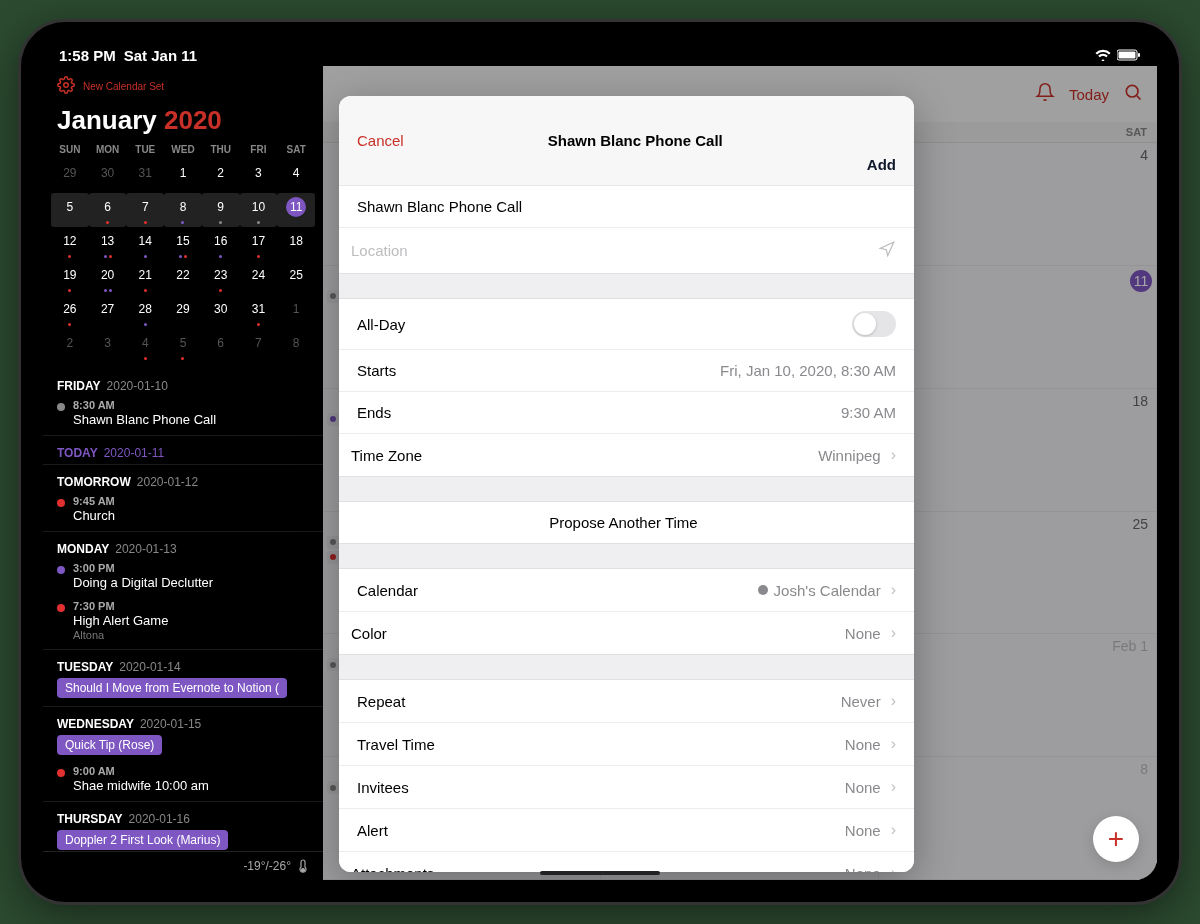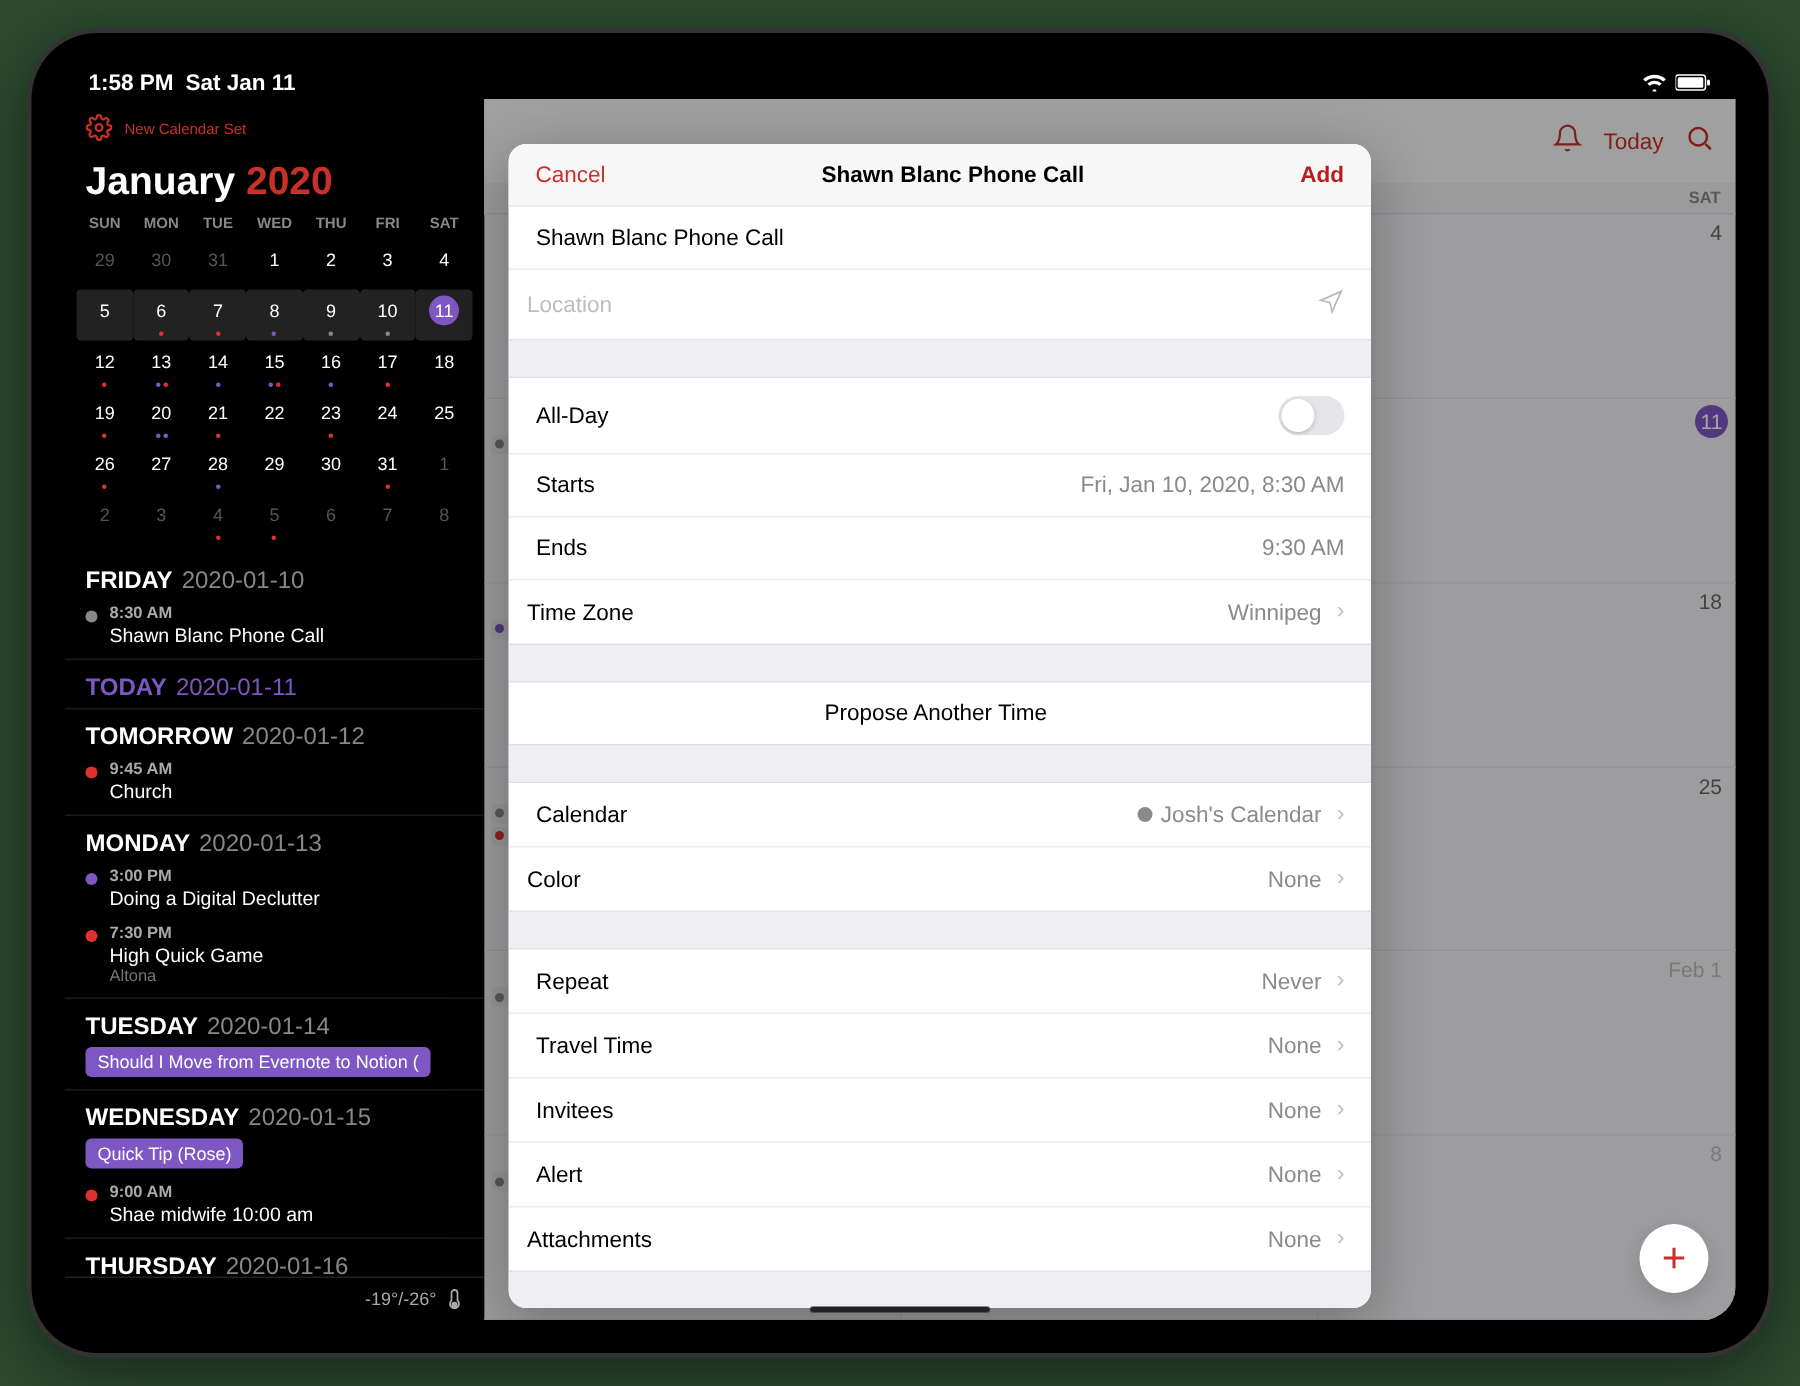--- a/index.html
+++ b/index.html
@@ -30,21 +30,21 @@
   .mini-day { position: relative; font-size: 12px; color: #fff; padding: 4px 0 10px; }
   .mini-day.dim { color: #555; }
   .mini-day .d-num { display: inline-block; width: 20px; height: 20px; line-height: 20px; border-radius: 10px; }
   .mini-day.today .d-num { background: #7e57c2; color: #fff; }
   .mini-day.sel { background: #222; border-radius: 3px; }
   .mini-dots { position: absolute; bottom: 3px; left:0; right:0; display:flex; justify-content:center; gap:2px;}
   .mini-dots span { width:3px; height:3px; border-radius:50%; }
   .dot-red{background:#e03030;} .dot-purple{background:#7e57c2;} .dot-gray{background:#888;}
 
   .agenda { flex:1; overflow:hidden; }
-  .ag-sec-hdr { padding: 8px 14px 2px; font-size: 16px; font-weight: 700; color:#888; display:flex; gap:6px; align-items:flex-start;}
+  .ag-sec-hdr { padding: 8px 14px 2px; font-size: 12px; font-weight: 700; color:#888; display:flex; gap:6px; align-items:flex-start;}
   .ag-sec-hdr .dow { color:#fff; }
   .ag-sec-hdr .date { color:#888; font-weight:500;}
   .ag-sec-hdr.today .dow { color:#7e57c2; }
   .ag-sec-hdr.today .date { color:#7e57c2; }
   .ag-sub { padding:0 14px 6px; color:#888; font-size:11px;}
   .ag-item { display:flex; gap:8px; padding:4px 14px 6px; align-items:flex-start;}
   .ag-dot { width:8px; height:8px; border-radius:50%; margin-top:4px; flex-shrink:0;}
   .ag-body { display:flex; flex-direction:column; gap:1px;}
   .ag-time { font-size:11px; color:#aaa; font-weight:600;}
   .ag-title { font-size:13px; color:#fff; }
@@ -76,21 +76,21 @@
   .chip .ct{flex:1;overflow:hidden;text-overflow:ellipsis;color:#444;}
   .chip .ctime{color:#888;}
   .fab { position:absolute; right:18px; bottom:18px; width:46px; height:46px; border-radius:23px; background:#fff; box-shadow:0 4px 14px rgba(0,0,0,.15); display:flex; align-items:center; justify-content:center; z-index:6;}
   .fab span{color:#c83028; font-size:28px; font-weight:300; line-height:1;}
 
   
   .sheet { position:absolute; left:16px; top:30px; width:575px; bottom:8px; background:#fff; border-radius:12px; z-index:20; box-shadow:0 10px 40px rgba(0,0,0,.3); display:flex; flex-direction:column; overflow:hidden; color:#000;}
   .sheet-hdr { display:flex; align-items:center; padding:12px 18px; background:#f7f7f8; border-bottom:1px solid #e8e8ea;}
   .sheet-hdr .cancel { color:#c83028; font-size:15px;}
   .sheet-hdr .title { flex:1; text-align:center; font-size:15px; font-weight:600; color:#000;}
-  .sheet-hdr .add { color:#b91c1c; font-size:15px; font-weight:600;}
+  .sheet-hdr .add { color:#0f172a; font-size:15px; font-weight:600;margin-top:48px;}
   .sheet-body { flex:1; overflow:auto; background:#efeff1;}
   .form-group { background:#fff; border-top:1px solid #e0e0e3; border-bottom:1px solid #e0e0e3; margin-bottom:24px;}
   .form-group:first-child { border-top:none; margin-top:0; margin-bottom:24px;}
   .form-row { display:flex; align-items:center; padding:12px 18px; border-bottom:1px solid #ececef; font-size:15px;}
   .form-row:last-child { border-bottom:none;padding-left:12px;}
   .form-row .label { color:#000;}
   .form-row .value { margin-left:auto; color:#8a8a8e; display:flex; align-items:center; gap:6px;}
   .placeholder { color:#bdbdc0;}
   .chev { color:#c0c0c5; font-size:16px; margin-left:4px;}
   .loc-arrow { margin-left:auto; color:#bbb;}
@@ -277,21 +277,21 @@
             </div><div class="ag-item">
               <span class="ag-dot" style="background: rgb(126, 87, 194);"></span>
               <div class="ag-body">
                 <span class="ag-time">3:00 PM</span>
                 <span class="ag-title">Doing a Digital Declutter</span>
               </div>
             </div><div class="ag-item">
               <span class="ag-dot" style="background: rgb(224, 48, 48);"></span>
               <div class="ag-body">
                 <span class="ag-time">7:30 PM</span>
-                <span class="ag-title">High Quick Game</span>
+                <span class="ag-title">High Alert Game</span>
                 <span class="ag-loc">Altona</span>
               </div>
             </div><hr class="sb-sep"><div class="ag-sec-hdr">
               <span class="dow">TUESDAY</span>
               <span class="date">2020-01-14</span>
             </div><span class="ag-pill">Should I Move from Evernote to Notion (</span><hr class="sb-sep"><div class="ag-sec-hdr">
               <span class="dow">WEDNESDAY</span>
               <span class="date">2020-01-15</span>
             </div><span class="ag-pill">Quick Tip (Rose)</span><div class="ag-item">
               <span class="ag-dot" style="background: rgb(224, 48, 48);"></span>

